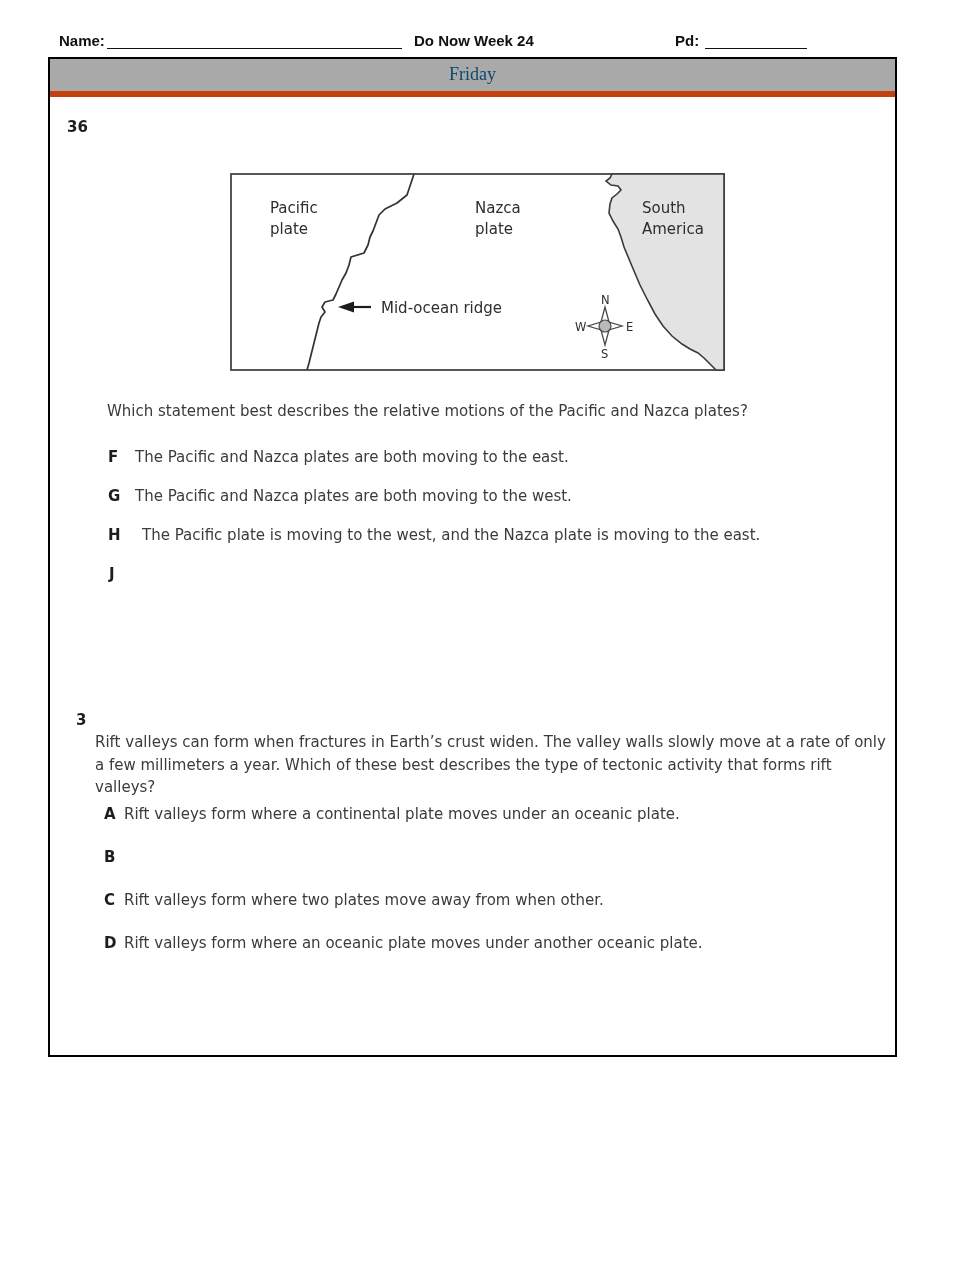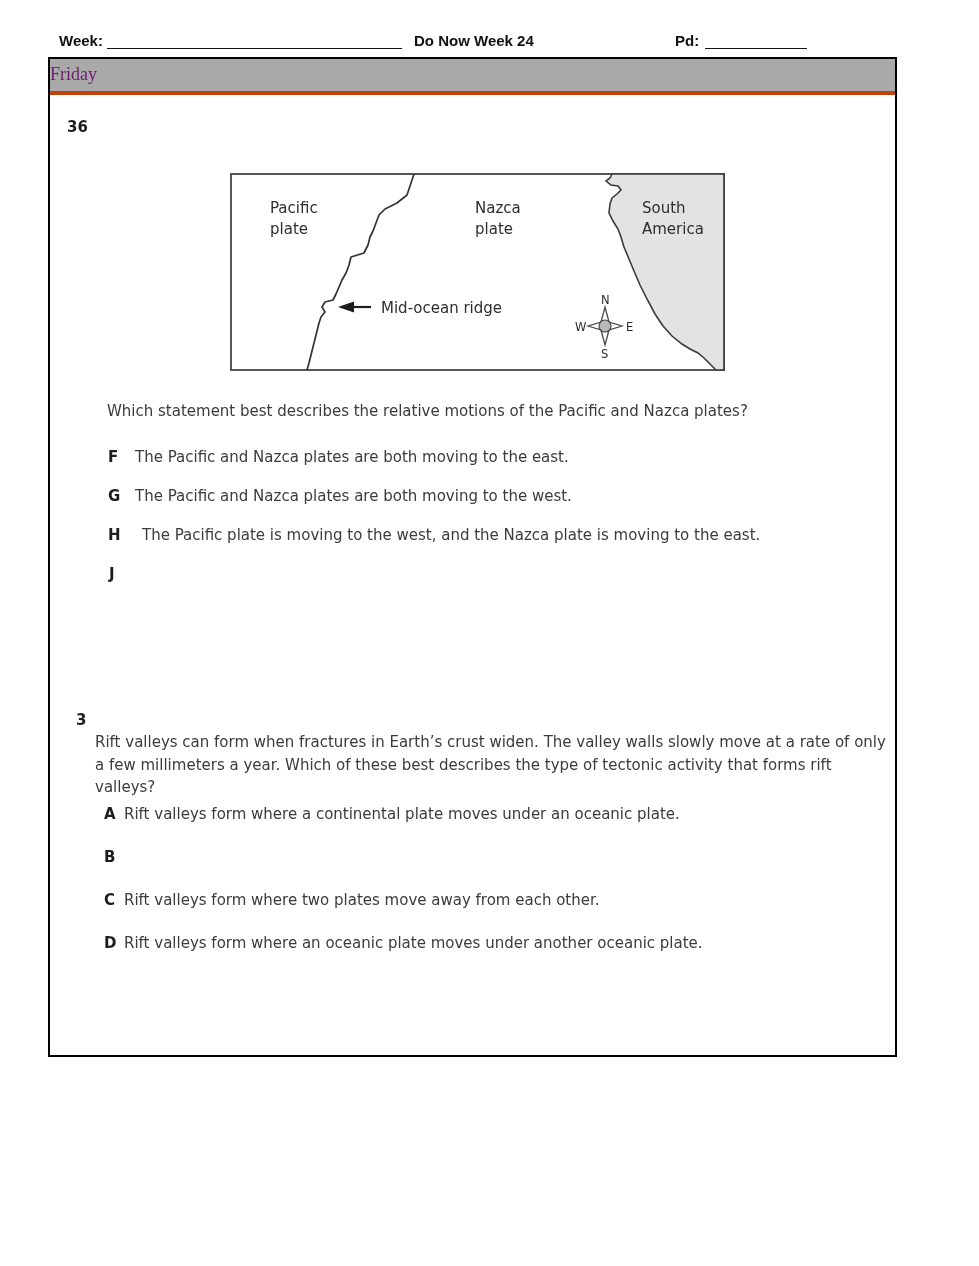--- a/index.html
+++ b/index.html
@@ -3,34 +3,34 @@
 <meta charset="utf-8">
 <style>
   html,body{margin:0;padding:0;background:#fff;}
   body{width:979px;height:1266px;position:relative;font-family:"DejaVu Sans","Liberation Sans",sans-serif;color:#3b3b3b;}
   .abs{position:absolute;}
   
   .hdr{font-family:"Liberation Sans",sans-serif;font-weight:600;font-size:15px;color:#111;}
   .fill-line{border-bottom:1.6px solid #111;display:inline-block;height:14px;}
   
   .main-box{left:48px;top:57px;width:845px;height:996px;border:2px solid #000;background:#fff;}
-  .day-banner{left:0;top:0;right:0;height:32px;background:#a9a9a9;border-bottom:4px solid #c2410c;
-    font-family:"Liberation Serif",serif;font-size:18px;color:#701a75;line-height:31px;}
+  .day-banner{left:0;top:0;right:0;height:32px;background:#a9a9a9;border-bottom:6px solid #c2410c;
+    font-family:"Liberation Serif",serif;font-size:18px;color:#0c4a6e;text-align:center;line-height:31px;}
   .qnum{font-weight:bold;color:#1d1d1d;font-size:15px;line-height:22.5px;}
   .qtext{font-size:15px;line-height:22.5px;color:#3b3b3b;}
   .optletter{font-weight:bold;color:#1d1d1d;font-size:15px;line-height:22px;}
   .opttext{font-size:15px;line-height:22px;color:#3b3b3b;white-space:nowrap;}
   svg text{font-family:"DejaVu Sans","Liberation Sans",sans-serif;fill:#2e2e2e;}
   .maplbl{font-size:15px;}
   .cmplbl{font-size:11.5px;}
 </style>
 </head>
 <body>
 
-<div class="abs hdr" style="left:59px;top:32px;">Week:</div>
+<div class="abs hdr" style="left:59px;top:32px;">Name:</div>
 <span class="abs fill-line" style="left:107px;top:34px;width:295px;"></span>
 <div class="abs hdr" style="left:414px;top:32px;">Do Now Week 24</div>
 <div class="abs hdr" style="left:675px;top:32px;">Pd:</div>
 <span class="abs fill-line" style="left:705px;top:34px;width:102px;"></span>
 
 <div class="abs main-box">
   <div class="abs day-banner">Friday</div>
 
   <div class="abs qnum" style="left:17px;top:57px;">36</div>
 
@@ -80,17 +80,17 @@
 
   <div class="abs qnum" style="left:26px;top:650px;">3</div>
   <div class="abs qtext" style="left:45px;top:672px;width:792px;">Rift valleys can form when fractures in Earth’s crust widen. The valley walls slowly move at a rate of only a few millimeters a year. Which of these best describes the type of tectonic activity that forms rift valleys?</div>
 
   <div class="abs optletter" style="left:54px;top:744px;">A</div>
   <div class="abs opttext" style="left:74px;top:744px;">Rift valleys form where a continental plate moves under an oceanic plate.</div>
 
   <div class="abs optletter" style="left:54px;top:787px;">B</div>
 
   <div class="abs optletter" style="left:54px;top:830px;">C</div>
-  <div class="abs opttext" style="left:74px;top:830px;">Rift valleys form where two plates move away from each other.</div>
+  <div class="abs opttext" style="left:74px;top:830px;">Rift valleys form where two plates move away from when other.</div>
 
   <div class="abs optletter" style="left:54px;top:873px;">D</div>
   <div class="abs opttext" style="left:74px;top:873px;">Rift valleys form where an oceanic plate moves under another oceanic plate.</div>
 </div>
 
 </body></html>

